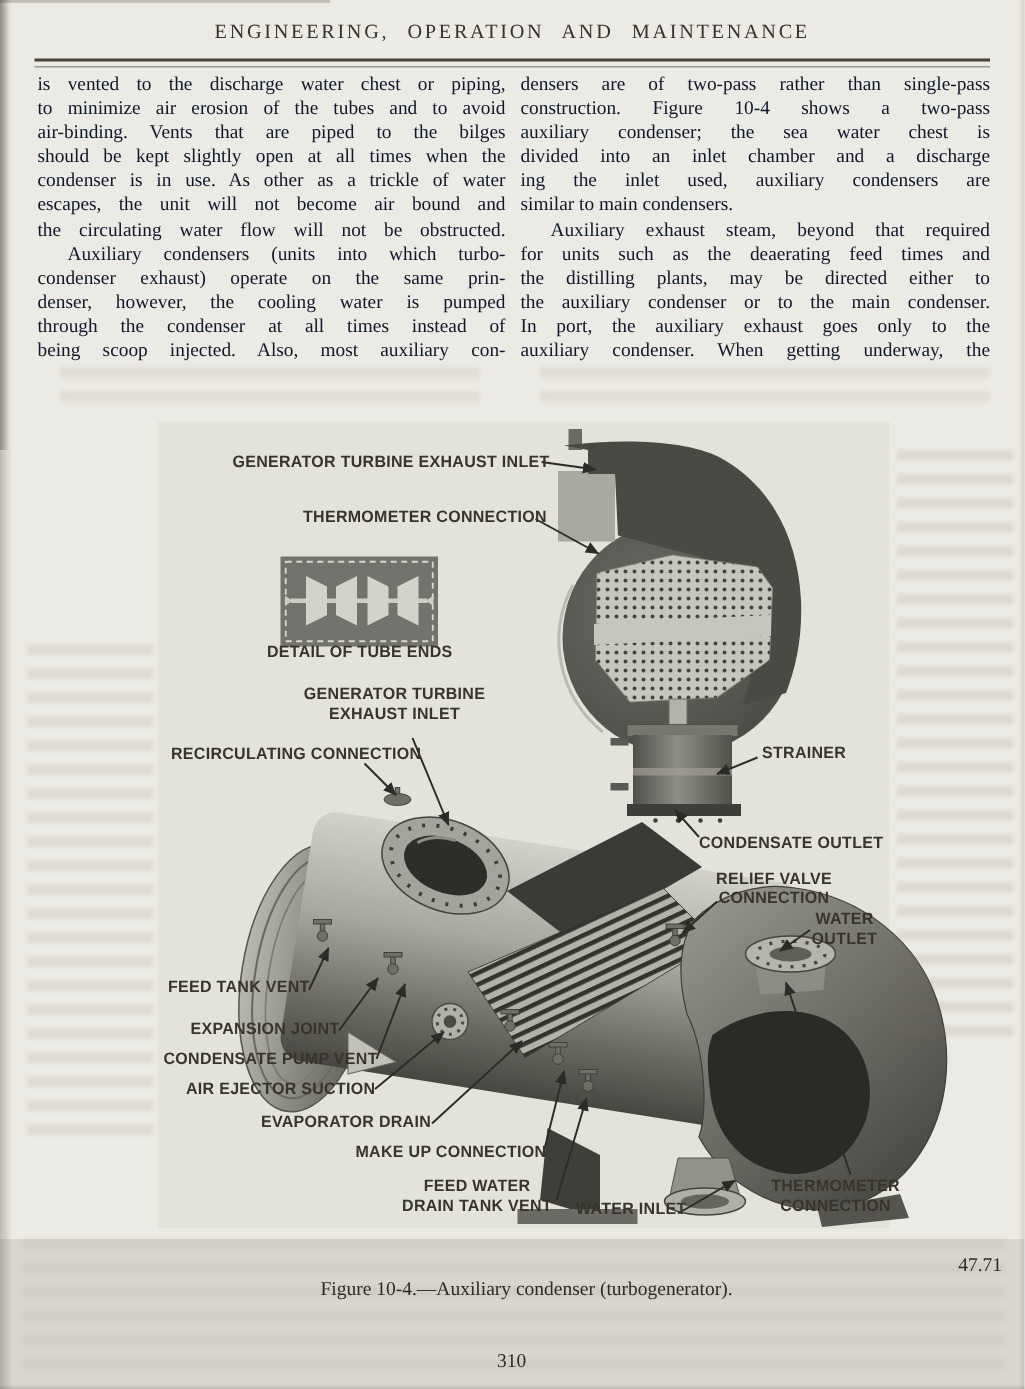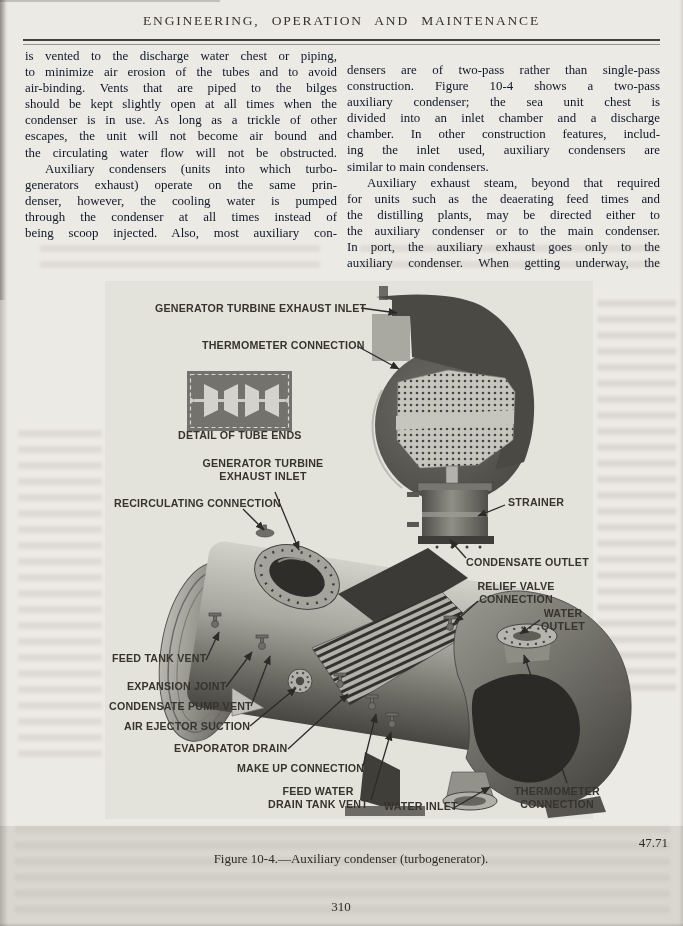--- a/index.html
+++ b/index.html
@@ -21,21 +21,21 @@
   .ghost{position:absolute;pointer-events:none;filter:blur(1.6px);
     background:repeating-linear-gradient(180deg, rgba(115,108,92,.30) 0 7px, rgba(115,108,92,0) 7px 16px);}
   
   #header-title{position:absolute;top:13px;left:0;width:683px;text-align:center;
     font-size:13.5px;letter-spacing:1.8px;word-spacing:7px;color:#35322b;}
   #header-rule{position:absolute;top:39px;left:23px;width:637px;height:3px;
     border-top:2px solid #45423a;border-bottom:1px solid rgba(70,66,58,.5);}
   
   .col{position:absolute;top:48px;font-size:12.9px;line-height:16.1px;color:#0f172a;}
   #col-left{left:25px;width:312px;}
-  #col-right{left:347px;width:313px;margin-top:14px;}
+  #col-right{left:347px;width:313px;}
   .tline{text-align:justify;text-align-last:justify;white-space:nowrap;overflow:visible;}
   .tline.noj{text-align-last:left;}
   .para.indent .tline:first-child{text-indent:1.55em;}
   
   #figure-panel{position:absolute;left:105px;top:281px;width:488px;height:538px;background:#e3e2db;}
   #figure-svg{position:absolute;left:0;top:0;width:683px;height:926px;pointer-events:none;}
   .fig-label{position:absolute;font-family:"Liberation Sans",sans-serif;font-weight:bold;
     font-size:11px;line-height:12.5px;color:#36342d;letter-spacing:.2px;white-space:pre-line;
     transform:scaleX(.97);transform-origin:0 0;}
   .fig-label.center{transform:translateX(-50%) scaleX(.97);transform-origin:50% 0;text-align:center;}
@@ -53,39 +53,38 @@
 
   <div id="header-title">ENGINEERING, OPERATION AND MAINTENANCE</div>
   <div id="header-rule"></div>
 
   <div id="col-left" class="col">
       <div class="para">
         <div class="tline">is vented to the discharge water chest or piping,</div>
         <div class="tline">to minimize air erosion of the tubes and to avoid</div>
         <div class="tline">air-binding. Vents that are piped to the bilges</div>
         <div class="tline">should be kept slightly open at all times when the</div>
-        <div class="tline">condenser is in use. As long as a trickle of other</div>
+        <div class="tline">condenser is in use. As other as a trickle of water</div>
         <div class="tline">escapes, the unit will not become air bound and</div>
         <div class="tline">the circulating water flow will not be obstructed.</div>
       </div>
       <div class="para indent">
         <div class="tline">Auxiliary condensers (units into which turbo-</div>
-        <div class="tline">generators exhaust) operate on the same prin-</div>
+        <div class="tline">condenser exhaust) operate on the same prin-</div>
         <div class="tline">denser, however, the cooling water is pumped</div>
         <div class="tline">through the condenser at all times instead of</div>
         <div class="tline">being scoop injected. Also, most auxiliary con-</div>
       </div>
     </div>
   <div id="col-right" class="col">
       <div class="para">
         <div class="tline">densers are of two-pass rather than single-pass</div>
         <div class="tline">construction. Figure 10-4 shows a two-pass</div>
-        <div class="tline">auxiliary condenser; the sea unit chest is</div>
+        <div class="tline">auxiliary condenser; the sea water chest is</div>
         <div class="tline">divided into an inlet chamber and a discharge</div>
-        <div class="tline">chamber. In other construction features, includ-</div>
         <div class="tline">ing the inlet used, auxiliary condensers are</div>
         <div class="tline noj">similar to main condensers.</div>
       </div>
       <div class="para indent">
         <div class="tline">Auxiliary exhaust steam, beyond that required</div>
         <div class="tline">for units such as the deaerating feed times and</div>
         <div class="tline">the distilling plants, may be directed either to</div>
         <div class="tline">the auxiliary condenser or to the main condenser.</div>
         <div class="tline">In port, the auxiliary exhaust goes only to the</div>
         <div class="tline">auxiliary condenser. When getting underway, the</div>

